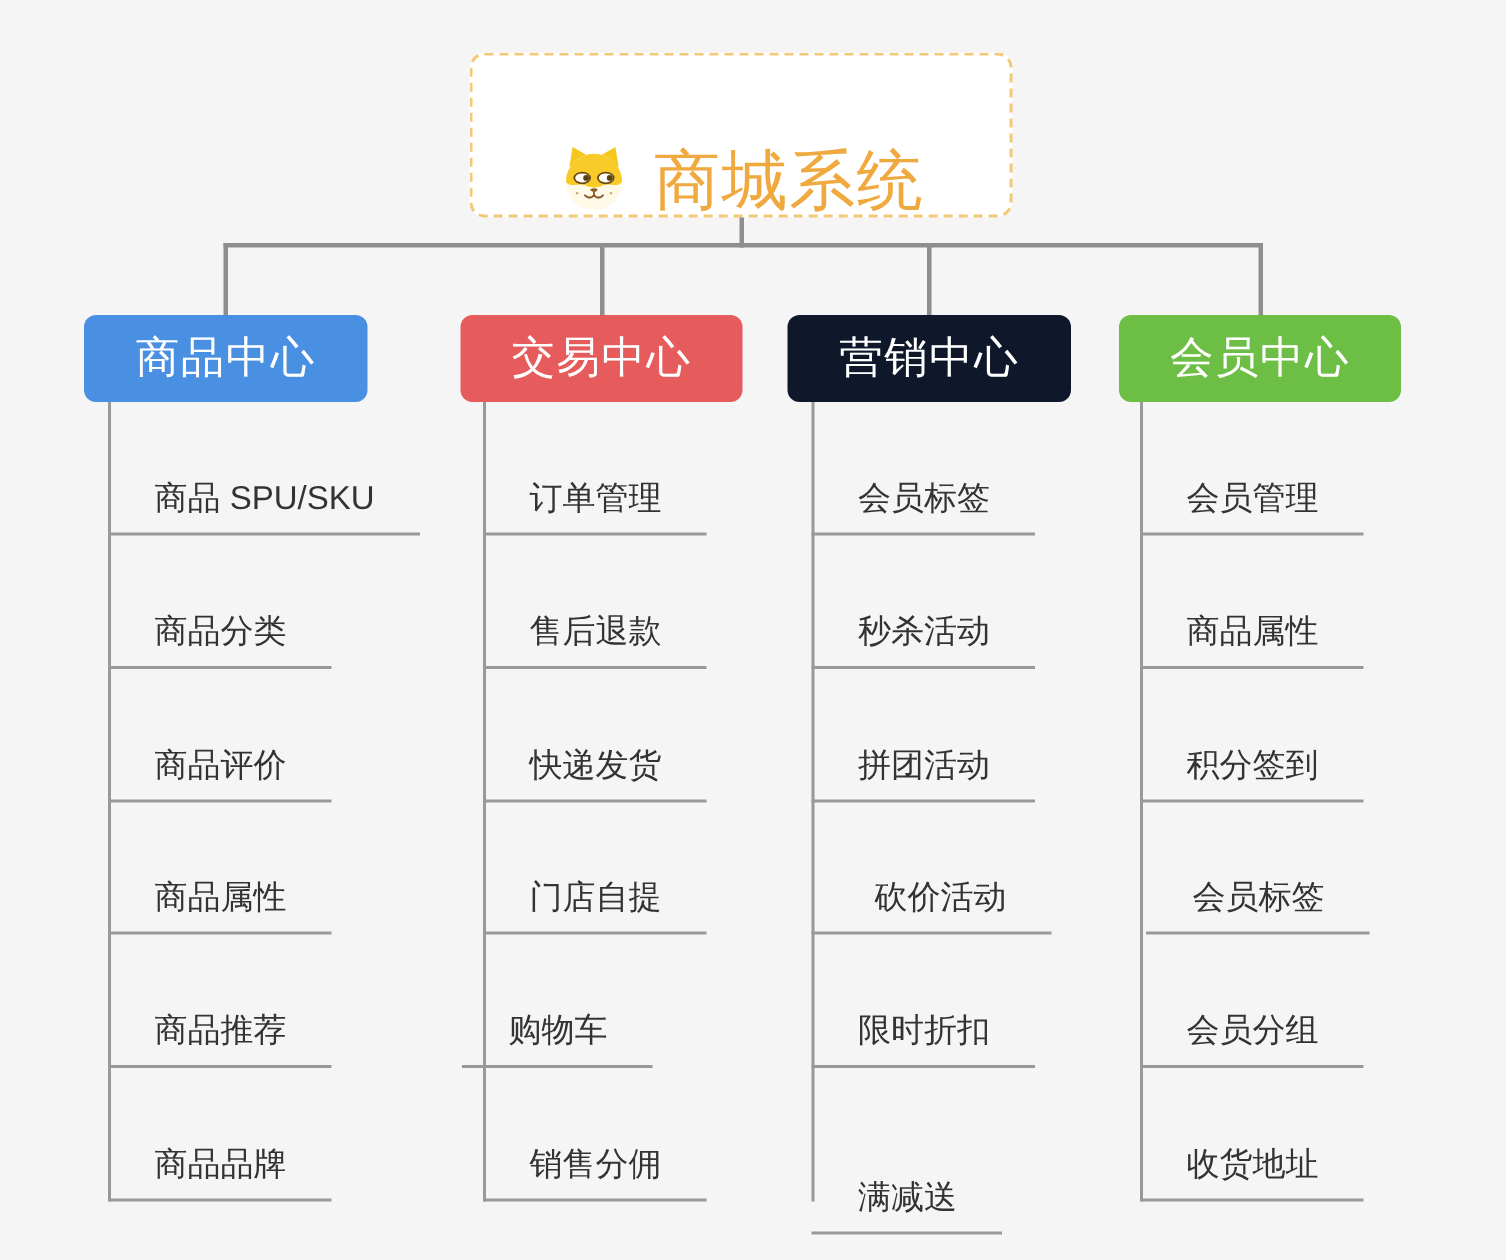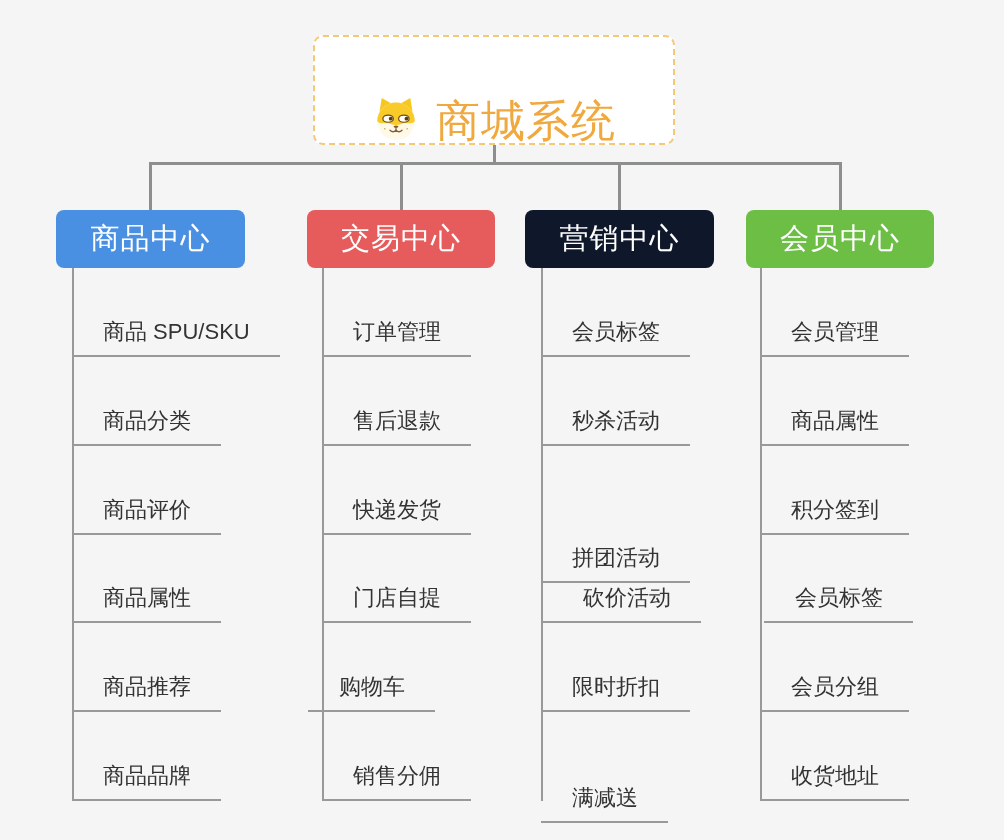--- a/index.html
+++ b/index.html
@@ -127,21 +127,21 @@
     <div class="child-item" style="left: 322px; top: 406px;">售后退款</div>
     <div class="child-item" style="left: 322px; top: 495px;">快递发货</div>
     <div class="child-item" style="left: 322px; top: 583px;">门店自提</div>
     <div class="child-item" style="left: 308px; top: 672px;">购物车</div>
     <div class="child-item" style="left: 322px; top: 761px;">销售分佣</div>
     <div class="conn" style="left: 618px; top: 162px; width: 3px; height: 48px;"></div>
     <div class="branch-box" style="left: 525px; width: 189px; background: #0f172a;">营销中心</div>
     <div class="col-line" style="left: 541px; top: 268px; height: 533px;"></div>
     <div class="child-item" style="left: 541px; top: 317px;">会员标签</div>
     <div class="child-item" style="left: 541px; top: 406px;">秒杀活动</div>
-    <div class="child-item" style="left: 541px; top: 495px; margin-top: 48px;">拼团活动</div>
+    <div class="child-item" style="left: 541px; top: 495px;">拼团活动</div>
     <div class="child-item" style="left: 541px; top: 583px; padding-left: 42px;">砍价活动</div>
     <div class="child-item" style="left: 541px; top: 672px;">限时折扣</div>
     <div class="child-item" style="left: 541px; top: 783px;">满减送</div>
     <div class="conn" style="left: 839px; top: 162px; width: 3px; height: 48px;"></div>
     <div class="branch-box" style="left: 746px; width: 188px; background: rgb(108, 190, 69);">会员中心</div>
     <div class="col-line" style="left: 760px; top: 268px; height: 533px;"></div>
     <div class="child-item" style="left: 760px; top: 317px;">会员管理</div>
     <div class="child-item" style="left: 760px; top: 406px;">商品属性</div>
     <div class="child-item" style="left: 760px; top: 495px;">积分签到</div>
     <div class="child-item" style="left: 764px; top: 583px;">会员标签</div>

